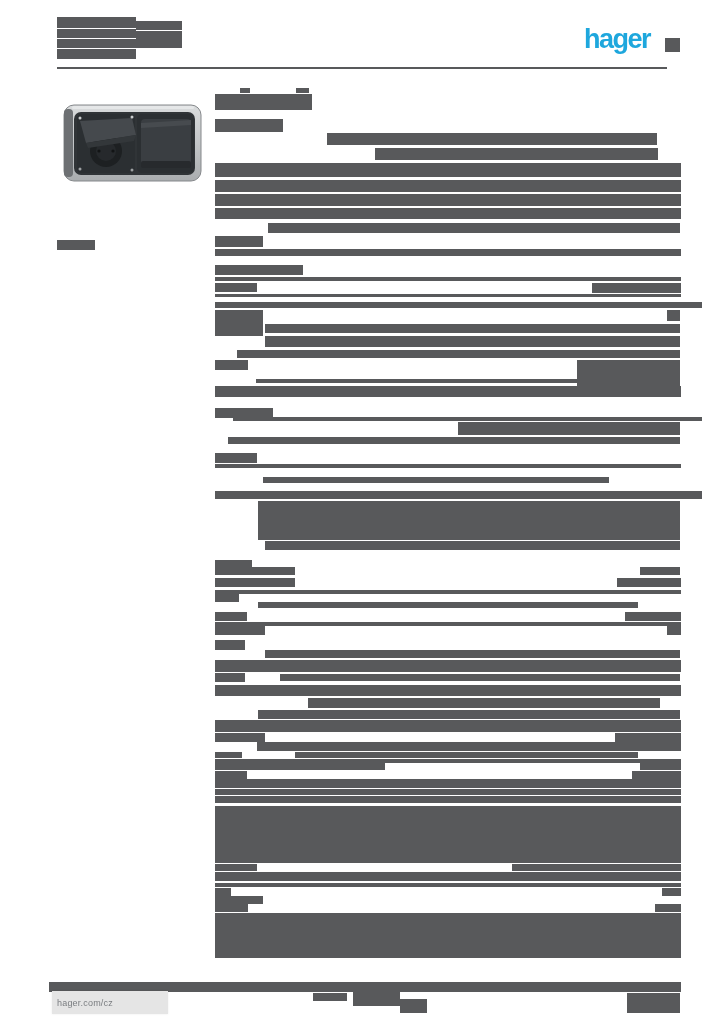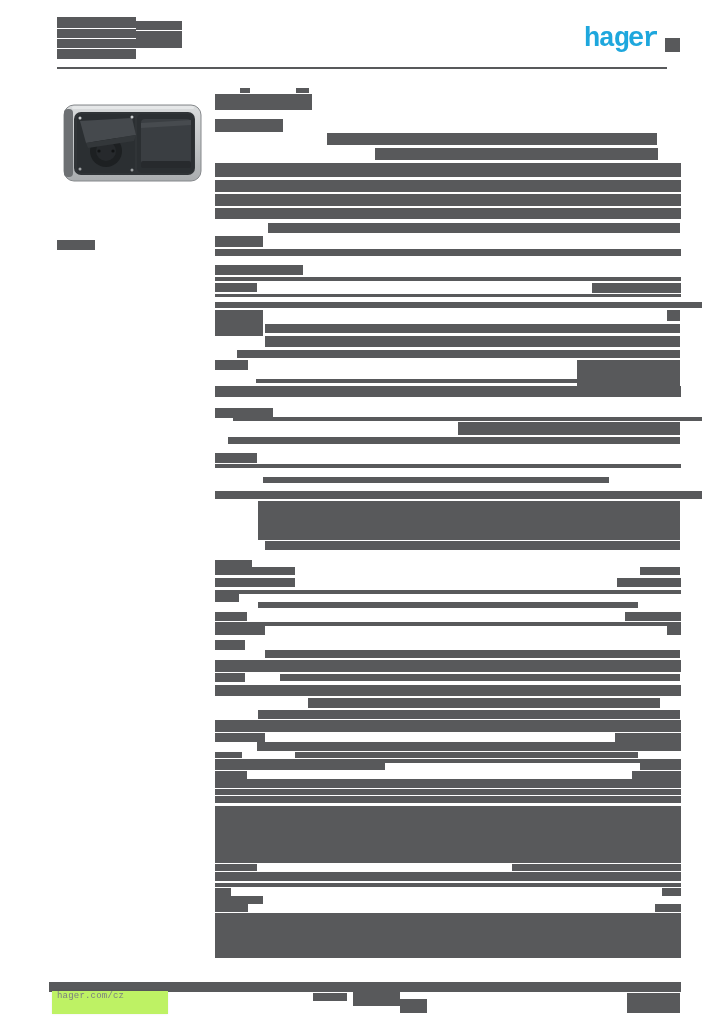--- a/index.html
+++ b/index.html
@@ -9,21 +9,21 @@
     --rule-color:#58595b;
     --link-color:#7a7d80;
     --page-bg:#ffffff;
   }
   html,body{margin:0;padding:0;background:#e8e8e8;}
   .page{
     position:relative;
     width:724px;height:1024px;
     background:var(--page-bg);
     overflow:hidden;
-    font-family:Liberation Mono, monospace;
+    font-family:Liberation Sans, sans-serif;
   }
   .layer{position:absolute;left:0;top:0;width:724px;height:1024px;pointer-events:none;}
   .bar{
     position:absolute;
     background:var(--bar-color);
   }
   .logo-text{
     position:absolute;
     left:584px;top:26px;
     font-size:27px;
@@ -34,22 +34,22 @@
   }
   .photo-wrap{
     position:absolute;
     left:60px;top:93px;
     width:148px;height:100px;
   }
   .footer-link-box{
     position:absolute;
     left:52px;top:991px;
     width:116px;height:23px;
-    background:#bef264;
-    display:flex;align-items:flex-start;
+    background:#e5e5e5;
+    display:flex;align-items:center;
     box-shadow:0 0 2px rgba(0,0,0,0.08);
   }
   .footer-link{
     font-size:9px;
     color:var(--link-color);
     padding-left:5px;
     letter-spacing:0.2px;
     text-decoration:none;
   }
 </style>

